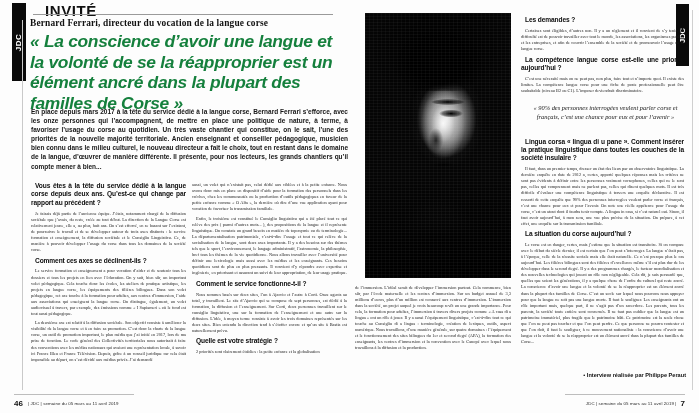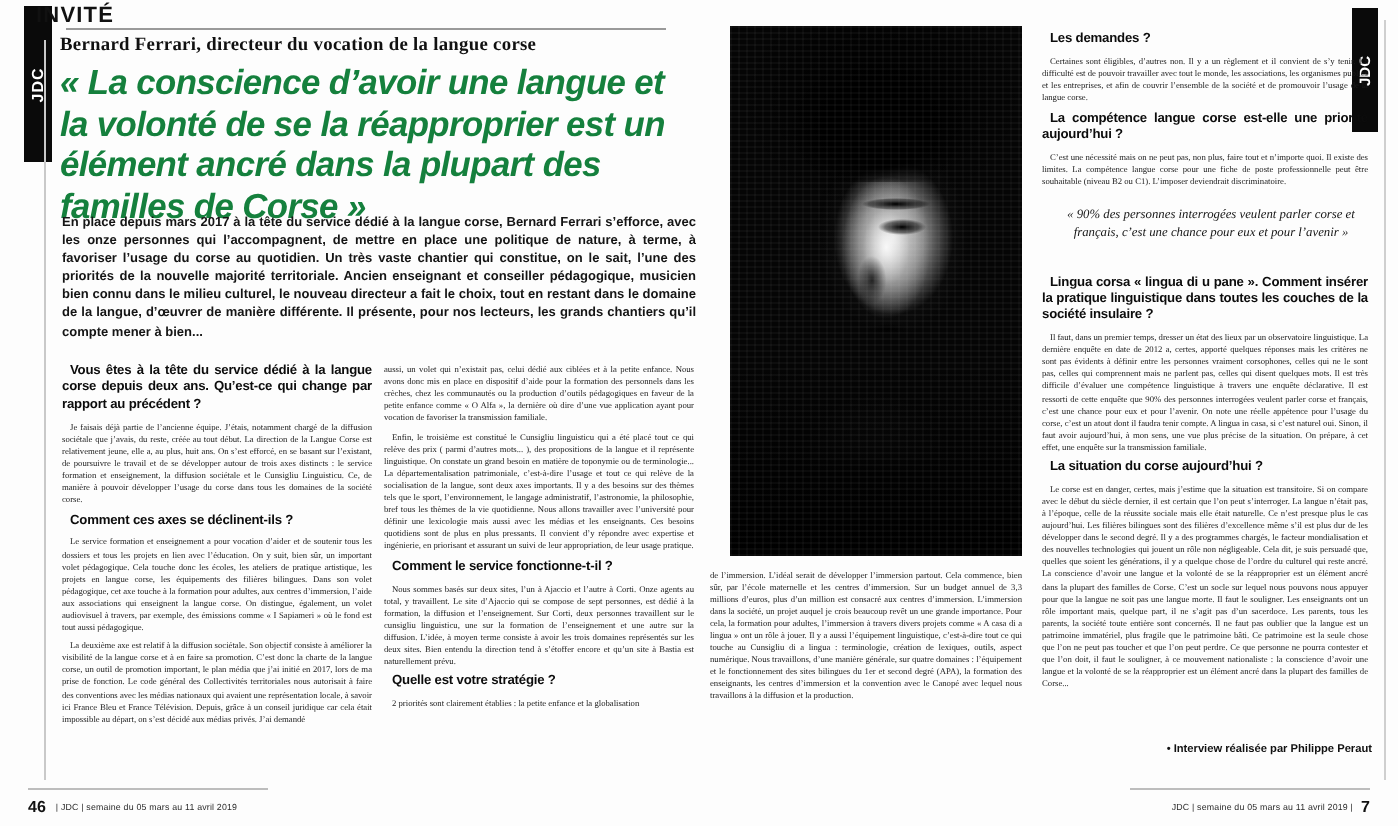--- a/index.html
+++ b/index.html
@@ -58,25 +58,25 @@
     color: #ffffff;
     font-family: "Liberation Sans", sans-serif;
     font-weight: 700;
     font-size: 7.5px;
     white-space: nowrap;
   }
 
   
   .kicker {
     position: absolute;
-    left: 18px;
+    left: 45px;
     top: 2px;
     font-family: "Liberation Sans", sans-serif;
     font-weight: 700;
-    font-size: 11px;
+    font-size: 15px;
     letter-spacing: 0.6px;
     color: #111;
   }
   .kicker-rule {
     position: absolute;
     left: 33px;
     top: 14px;
     width: 300px;
     height: 1px;
     background: #9a9a9a;

